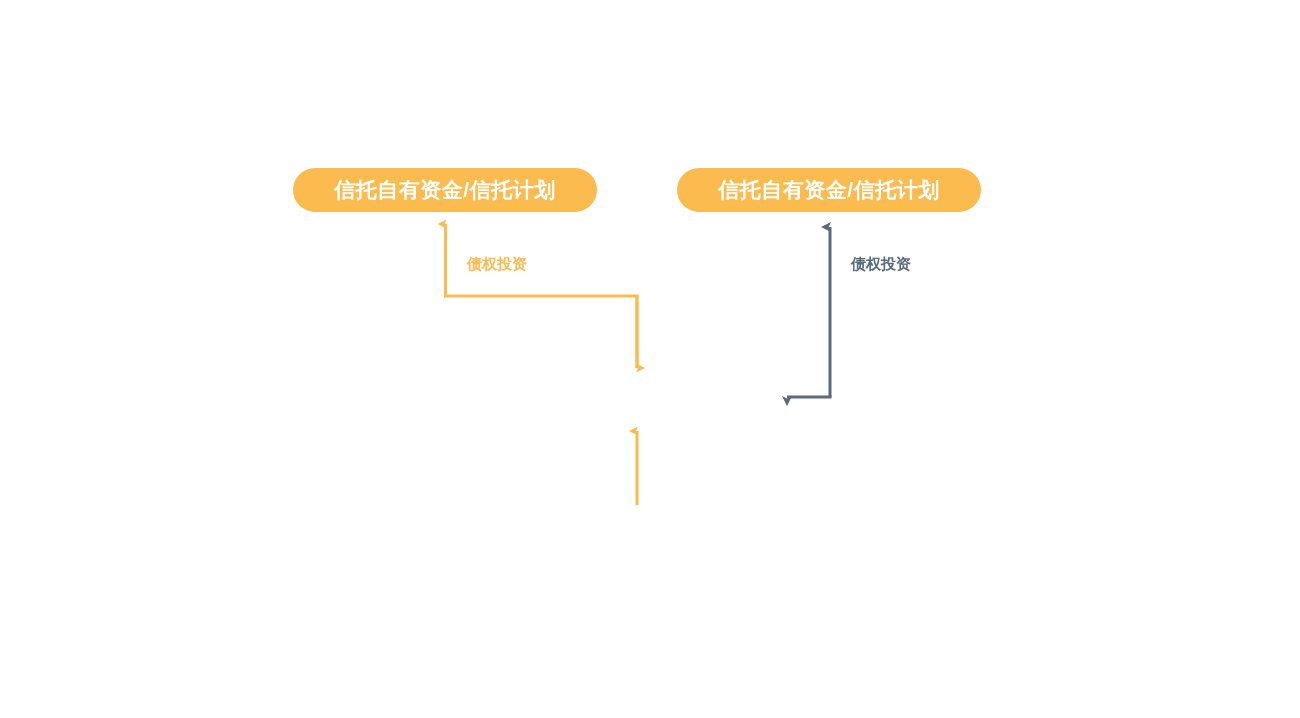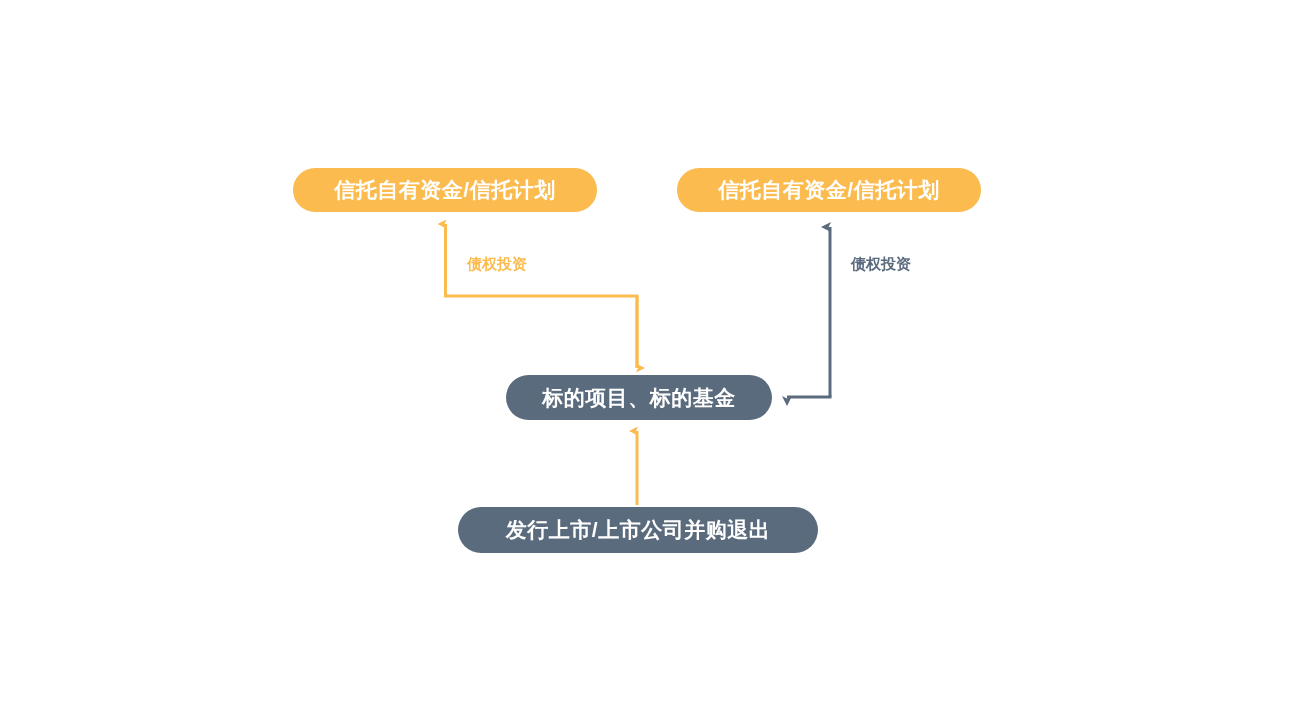--- a/index.html
+++ b/index.html
@@ -131,21 +131,19 @@
 
     <g>
       <path d="M 637 505 L 637 431" fill="none" stroke="#fbbb4e" stroke-width="3" stroke-linecap="butt" marker-end="url(#arrow-orange-up)"></path>
     </g>
   </svg>
 
   <div class="node node-orange" id="node-trust-left">信托自有资金/信托计划</div>
 
   <div class="node node-orange" id="node-trust-right">信托自有资金/信托计划</div>
 
-  <div class="node node-slate" id="node-target">标的项目、标的基金</div>
 
-  <div class="node node-slate" id="node-exit">发行上市/上市公司并购退出</div>
 
   <div class="edge-label edge-label-orange" id="label-left-debt">债权投资</div>
 
   <div class="edge-label edge-label-slate" id="label-right-debt">债权投资</div>
 
 </div>
 
 </body></html>

